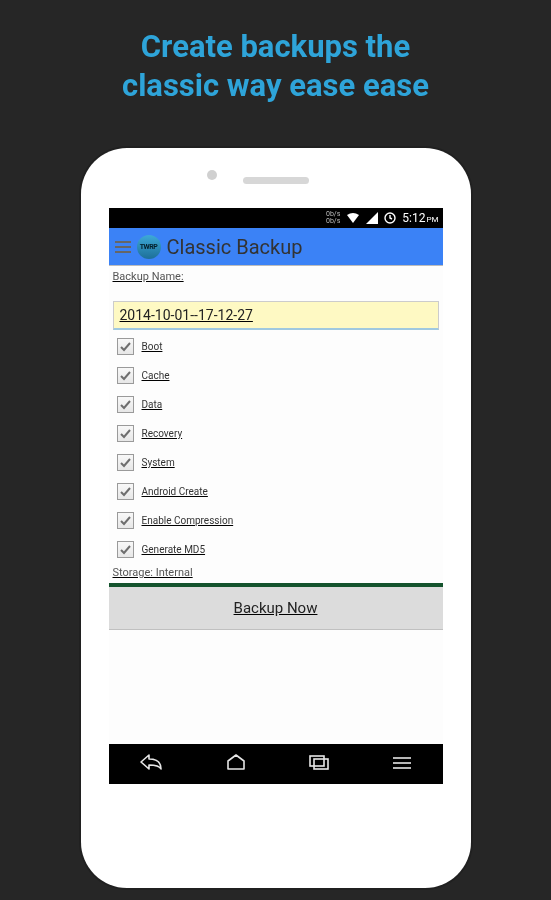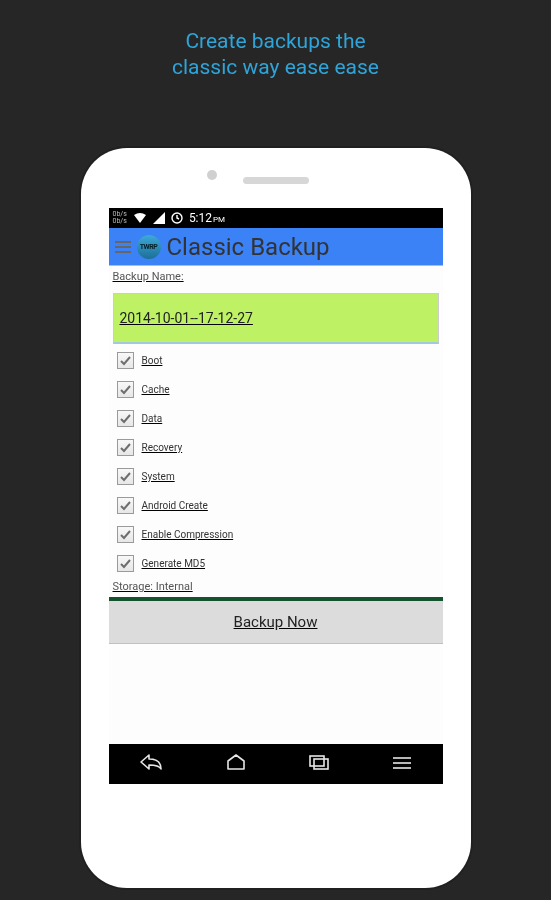--- a/index.html
+++ b/index.html
@@ -7,22 +7,22 @@
   width: 551px;
   height: 900px;
   background: #262626;
   font-family: Roboto, "Helvetica Neue", Arial, sans-serif;
   overflow: hidden;
   position: relative;
 }
 .headline {
   color: #2ea4d9;
   text-align: center;
-  font-size: 21px;
-  font-weight: 400;
+  font-size: 31px;
+  font-weight: 700;
   line-height: 1.25;
   padding: 28px 8px 20px;
 }
 .phone {
   position: absolute;
   left: 50%;
   transform: translateX(-50%);
   top: 148px;
   width: 390px;
   height: 740px;
@@ -54,20 +54,21 @@
   top: 22px; left: 126px;
   width: 10px; height: 10px;
   background: #d0d0d0; border-radius: 50%;
 }
 .statusbar {
   height: 20px;
   background: #000;
   color: #fff;
   display: flex;
   align-items: center;
+  justify-content: flex-end;
   padding: 0 4px;
   font-size: 10px;
   gap: 6px;
 }
 .statusbar .small { font-size: 7px; line-height: 7px; text-align: right; color: #bbb; }
 .statusbar svg { display: block; }
 .titlebar {
   height: 38px;
   background: #3b82f6;
   display: flex;
@@ -84,29 +85,29 @@
 }
 .titlebar .hamburger span:nth-child(1){top:0}
 .titlebar .hamburger span:nth-child(2){top:5px}
 .titlebar .hamburger span:nth-child(3){top:10px}
 .app-icon {
   width: 24px; height: 24px; border-radius: 50%;
   background: linear-gradient(#3da9d8,#1d6f97);
   display:flex;align-items:center;justify-content:center;
   color:#031f2a;font-size:7px;font-weight:bold;letter-spacing:-.5px;
 }
-.titlebar .title { font-size: 24px; color: #333; }
+.titlebar .title { font-size: 20px; color: #333; }
 .content { flex: 1; display:flex; flex-direction:column;text-decoration:underline; }
 .label { font-size: 11px; color: #555; padding: 4px 4px 2px; }
 .name-input {
-  margin: 8px 4px 2px;
-  background: #bef264;
+  margin: 16px 4px 2px;
+  background: #fef9c3;
   border: 1px solid #ccc;
   border-bottom: 2px solid #a0c9e0;
-  padding: 16px 6px;
+  padding: 5px 6px;
   font-size: 14px;
   color:#222;
 }
 .check-row {
   display:flex; align-items:center; gap:8px;
   padding: 6px 8px;
 }
 .check-row .cb {
   width:17px;height:17px;
   border:1px solid #9a9a9a;

